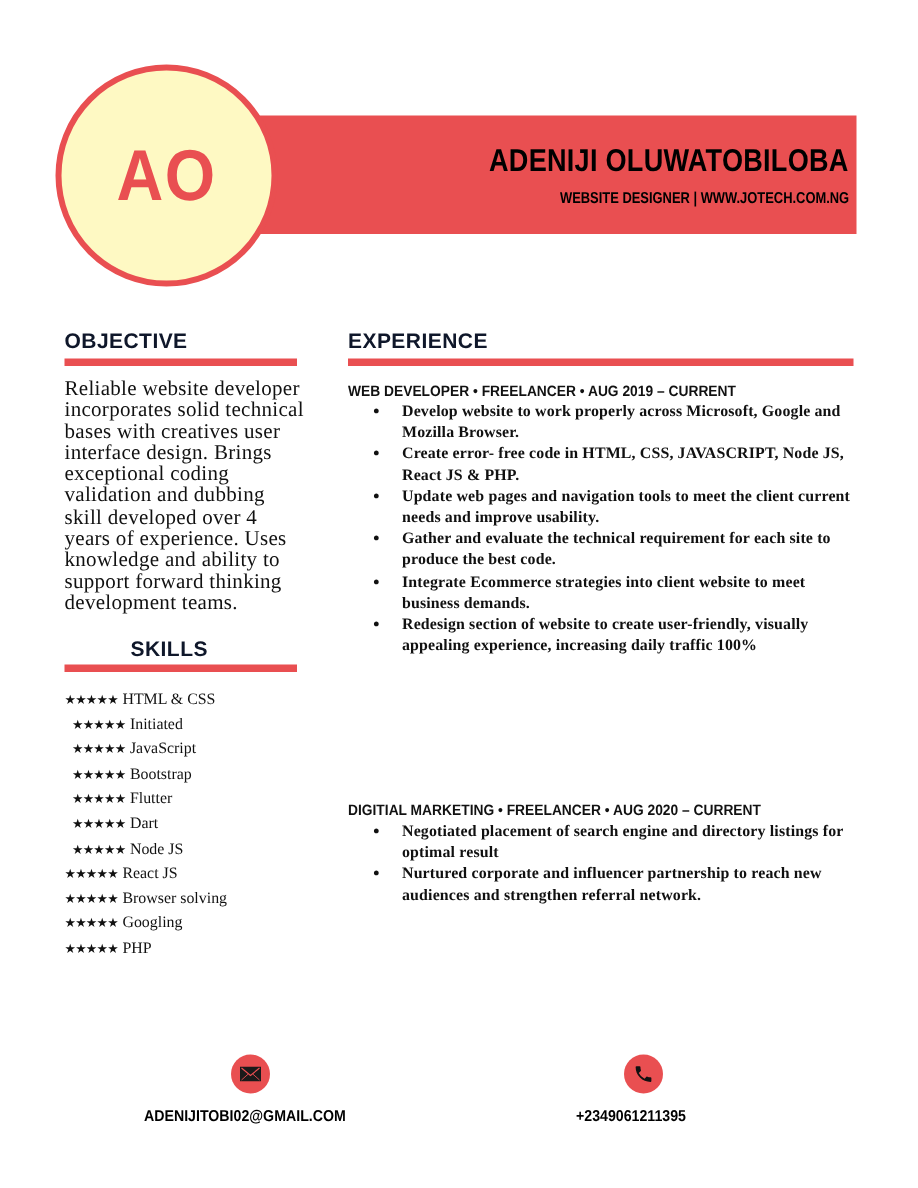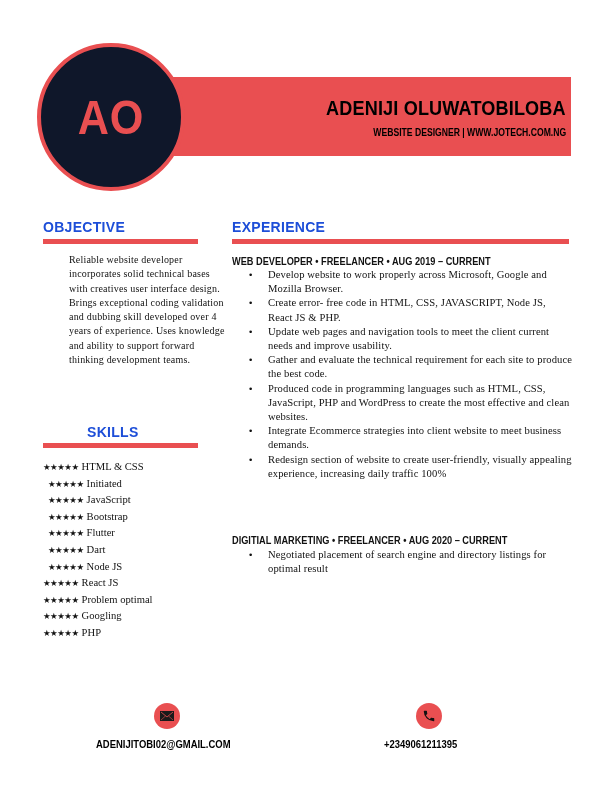--- a/index.html
+++ b/index.html
@@ -1,40 +1,40 @@
 <!DOCTYPE html>
 <html><head>
 <meta charset="utf-8">
 <style>
   * { margin:0; padding:0; box-sizing:border-box; }
   html, body { width:612px; height:792px; background:#ffffff; overflow:hidden; }
   body { position:relative; font-family:"Liberation Serif", serif; color:#111; }
 
   .banner { position:absolute; left:170px; top:77px; width:401px; height:79px; background:#e94f51; }
   .circle { position:absolute; left:37px; top:43px; width:148px; height:148px; border-radius:50%;
-            border:4px solid #e94f51; background:#0f172a; display:flex; align-items:center; justify-content:center; }
+            border:4px solid #e94f51; background:#fef9c3; display:flex; align-items:center; justify-content:center; }
   .initials { font-family:"Liberation Sans", sans-serif; font-weight:bold; font-size:48px; color:#e94f51; letter-spacing:1px; transform:scaleX(0.9); }
   .name { position:absolute; right:46px; top:96px; font-family:"Liberation Sans", sans-serif; font-weight:bold;
           font-size:21px; color:#000; letter-spacing:0.2px; transform:scaleX(0.86); transform-origin:right center; white-space:nowrap; }
   .subtitle { position:absolute; right:46px; top:126px; font-family:"Liberation Sans", sans-serif; font-weight:bold;
           font-size:10.5px; color:#000; transform:scaleX(0.82); transform-origin:right center; white-space:nowrap; }
 
-  .sec-title { position:absolute; font-family:"Liberation Sans", sans-serif; font-weight:bold; font-size:14px; color:#1d4ed8; letter-spacing:0.3px; }
+  .sec-title { position:absolute; font-family:"Liberation Sans", sans-serif; font-weight:bold; font-size:14px; color:#0f172a; letter-spacing:0.3px; }
   .sec-bar { position:absolute; height:5px; background:#e94f51; }
 
-  .objective-text { position:absolute; left:43px; top:253px; width:160px; font-size:10px; line-height:14.3px; letter-spacing:0.2px;margin-left:26px; }
+  .objective-text { position:absolute; left:43px; top:253px; width:160px; font-size:14px; line-height:14.3px; letter-spacing:0.2px; }
 
   .skills { position:absolute; left:43px; top:459px; list-style:none; }
   .skills li { font-size:10.6px; line-height:15.6px; white-space:nowrap; }
   .skills li.indent { padding-left:5px; }
   .stars { font-family:"DejaVu Sans", sans-serif; font-size:8.5px; letter-spacing:-0.5px; margin-right:3px; }
 
   .job-title { position:absolute; left:232px; font-family:"Liberation Sans", sans-serif; font-weight:bold; font-size:10px;
                white-space:nowrap; transform:scaleX(0.92); transform-origin:left center; }
-  .bullets { position:absolute; left:248px; width:325px; list-style:none; }
+  .bullets { position:absolute; left:248px; width:325px; list-style:none;font-weight:bold; }
   .bullets li { position:relative; padding-left:20px; font-size:10.6px; line-height:14.2px; letter-spacing:0.1px; }
   .bullets li::before { content:"\2022"; position:absolute; left:0; top:0; font-family:"DejaVu Sans", sans-serif; font-size:9px; }
 
   .contact-icon { position:absolute; width:26px; height:26px; border-radius:50%; background:#e94f51; display:flex; align-items:center; justify-content:center; }
   .contact-text { position:absolute; top:738px; font-family:"Liberation Sans", sans-serif; font-weight:bold; font-size:10.5px; color:#000;
                   white-space:nowrap; transform:scaleX(0.9); }
 </style>
 </head>
 <body>
 
@@ -53,42 +53,42 @@
 <div class="sec-bar" style="left:43px;top:443px;width:155px;"></div>
 <ul class="skills">
   <li><span class="stars">★★★★★</span><span>HTML &amp; CSS</span></li>
   <li class="indent"><span class="stars">★★★★★</span><span>Initiated</span></li>
   <li class="indent"><span class="stars">★★★★★</span><span>JavaScript</span></li>
   <li class="indent"><span class="stars">★★★★★</span><span>Bootstrap</span></li>
   <li class="indent"><span class="stars">★★★★★</span><span>Flutter</span></li>
   <li class="indent"><span class="stars">★★★★★</span><span>Dart</span></li>
   <li class="indent"><span class="stars">★★★★★</span><span>Node JS</span></li>
   <li><span class="stars">★★★★★</span><span>React JS</span></li>
-  <li><span class="stars">★★★★★</span><span>Problem optimal</span></li>
+  <li><span class="stars">★★★★★</span><span>Browser solving</span></li>
   <li><span class="stars">★★★★★</span><span>Googling</span></li>
   <li><span class="stars">★★★★★</span><span>PHP</span></li>
 </ul>
 
 <div class="sec-title" style="left:232px;top:219px;">EXPERIENCE</div>
 <div class="sec-bar" style="left:232px;top:239px;width:337px;"></div>
 
 <div class="job-title" style="top:256px;">WEB DEVELOPER • FREELANCER  • AUG 2019 – CURRENT</div>
 <ul class="bullets" style="top:268px;">
   <li>Develop website to work properly across Microsoft, Google and Mozilla Browser.</li>
   <li>Create error- free code in HTML, CSS, JAVASCRIPT, Node JS, React JS &amp; PHP.</li>
   <li>Update web pages and navigation tools to meet the client current needs and improve usability.</li>
   <li>Gather and evaluate the technical requirement for each site to produce the best code.</li>
-  <li>Produced code in programming languages such as HTML, CSS, JavaScript, PHP and WordPress to create the most effective and clean websites.</li>
   <li>Integrate Ecommerce strategies into client website to meet business demands.</li>
   <li>Redesign section of website to create user-friendly, visually appealing experience, increasing daily traffic 100%</li>
 </ul>
 
 <div class="job-title" style="top:535px;">DIGITIAL MARKETING  • FREELANCER  • AUG 2020 – CURRENT</div>
 <ul class="bullets" style="top:548px;">
   <li>Negotiated placement of search engine and directory listings for optimal result</li>
+  <li>Nurtured corporate and influencer partnership to reach new audiences and strengthen referral network.</li>
 </ul>
 
 <div class="contact-icon" style="left:154px;top:703px;">
   <svg width="14" height="10" viewBox="0 0 14 10">
       <rect x="0.5" y="0.5" width="13" height="9" fill="#1a1a1a" stroke="#1a1a1a"></rect>
       <path d="M1 1 L7 6 L13 1" fill="none" stroke="#e94f51" stroke-width="0.8"></path>
       <path d="M1 9 L5.5 5 M13 9 L8.5 5" stroke="#e94f51" stroke-width="0.6"></path>
     </svg>
 </div>
 <div class="contact-text" style="left:96px;transform-origin:left center;">ADENIJITOBI02@GMAIL.COM</div>

